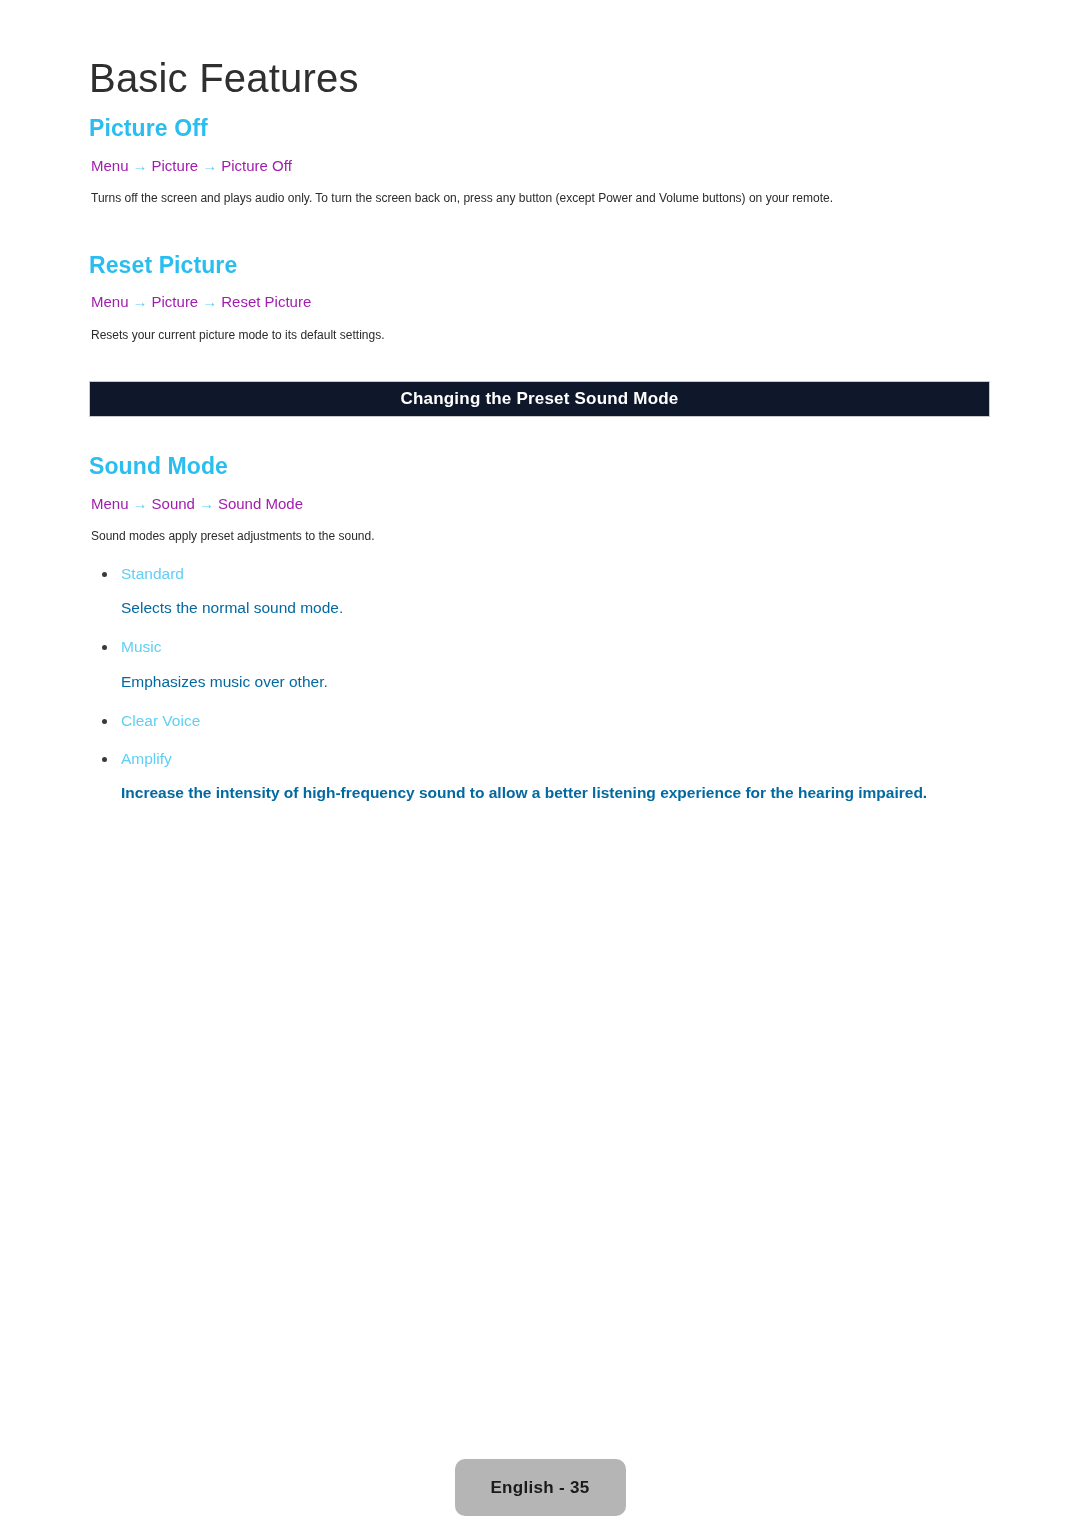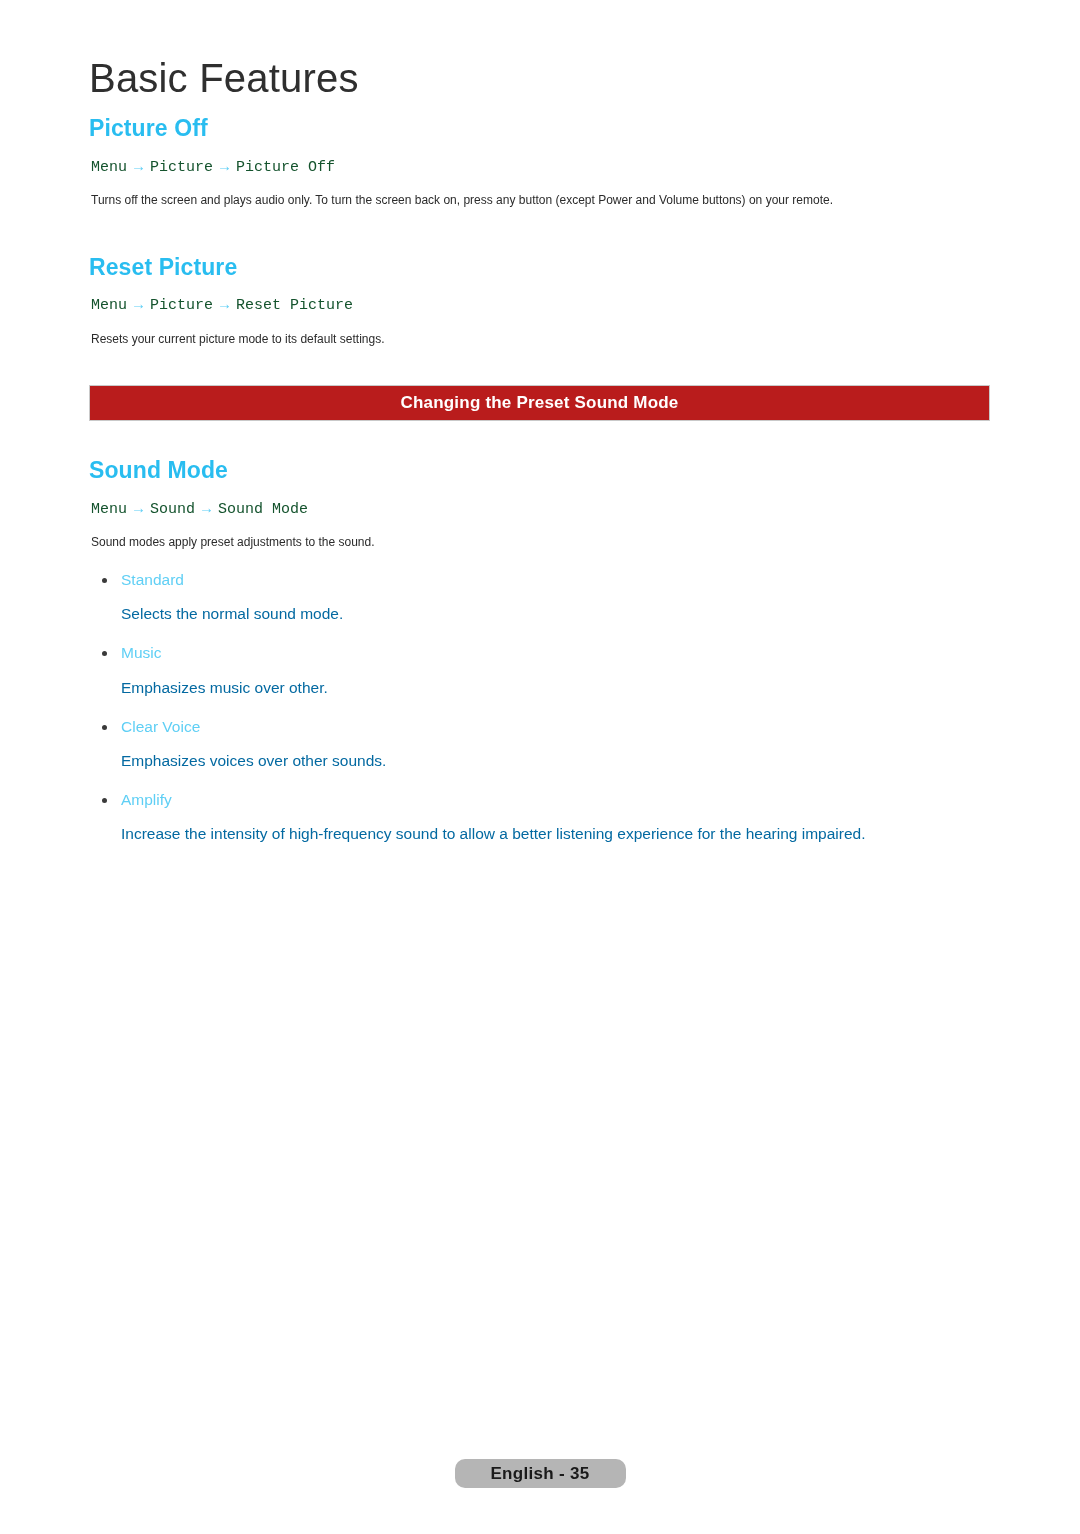--- a/index.html
+++ b/index.html
@@ -53,42 +53,42 @@
   }
 
   
   .breadcrumb {
     font-size: 15px;
     color: #5fcff5;
     margin: 13px 0 0 2px;
     line-height: 1.3;
     white-space: nowrap;
   }
-  .breadcrumb .crumb { color: #14532d; font-family: Liberation Mono, monospace; }
+  .breadcrumb .crumb { color: #a21caf; }
   .breadcrumb .arrow {
     color: #5fcff5;
     padding: 0 4px;
     font-size: 15px;
   }
 
   
   .body-text {
     font-size: 12px;
     color: #2b2b2b;
     line-height: 1.55;
     margin: 14px 0 0 2px;
     max-width: 880px;
   }
 
   
   .banner {
     margin-top: 37px;
     width: 901px;
     height: 36px;
-    background: #b91c1c;
+    background: #0f172a;
     border: 1px solid #c9c9c9;
     box-sizing: border-box;
     display: flex;
     align-items: center;
     justify-content: center;
   }
   .banner-text {
     color: #ffffff;
     font-size: 17px;
     font-weight: bold;
@@ -124,36 +124,36 @@
     border-radius: 50%;
   }
   .mode-desc {
     padding-left: 32px;
     font-size: 15.5px;
     color: #0369a1;
     line-height: 1.5;
     margin-top: 12px;
     max-width: 870px;
   }
-  .mode-desc.wide { max-width: 900px; }
+  .mode-desc.wide { max-width: 900px; font-weight: bold; }
 
   
   .footer {
     position: absolute;
     left: 0;
     top: 1459px;
     width: 1080px;
     display: flex;
     justify-content: center;
   }
   .page-badge {
     background: #b5b5b5;
     border-radius: 10px;
     width: 171px;
-    height: 29px;
+    height: 57px;
     display: flex;
     align-items: center;
     justify-content: center;
     color: #1a1a1a;
     font-size: 17px;
     font-weight: bold;
     letter-spacing: 0.3px;
   }
 </style>
 </head>
@@ -219,21 +219,20 @@
           </div>
           <div class="mode-desc">Emphasizes music over other.</div>
         </li>
 
 
         <li class="mode-item">
           <div class="mode-term">
             <span class="dot"></span>
             <span>Clear Voice</span>
           </div>
-          <div class="mode-desc">Emphasizes voices over other sounds.</div>
         </li>
 
         <li class="mode-item">
           <div class="mode-term">
             <span class="dot"></span>
             <span>Amplify</span>
           </div>
           <div class="mode-desc wide">Increase the intensity of high-frequency sound to allow a better listening experience for the hearing impaired.</div>
         </li>
 

